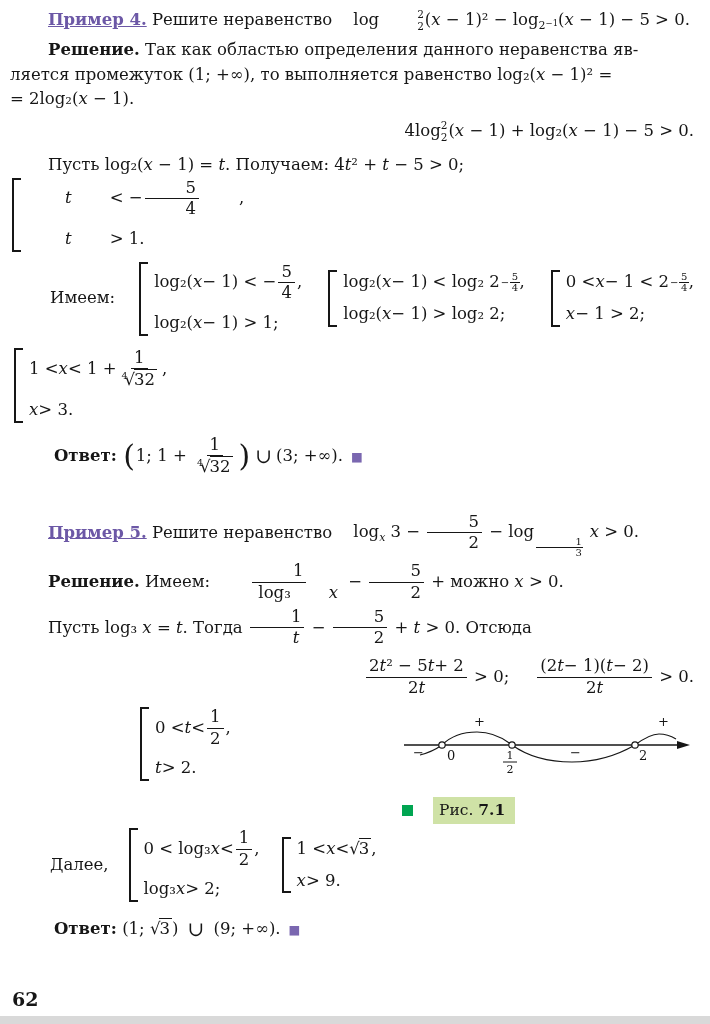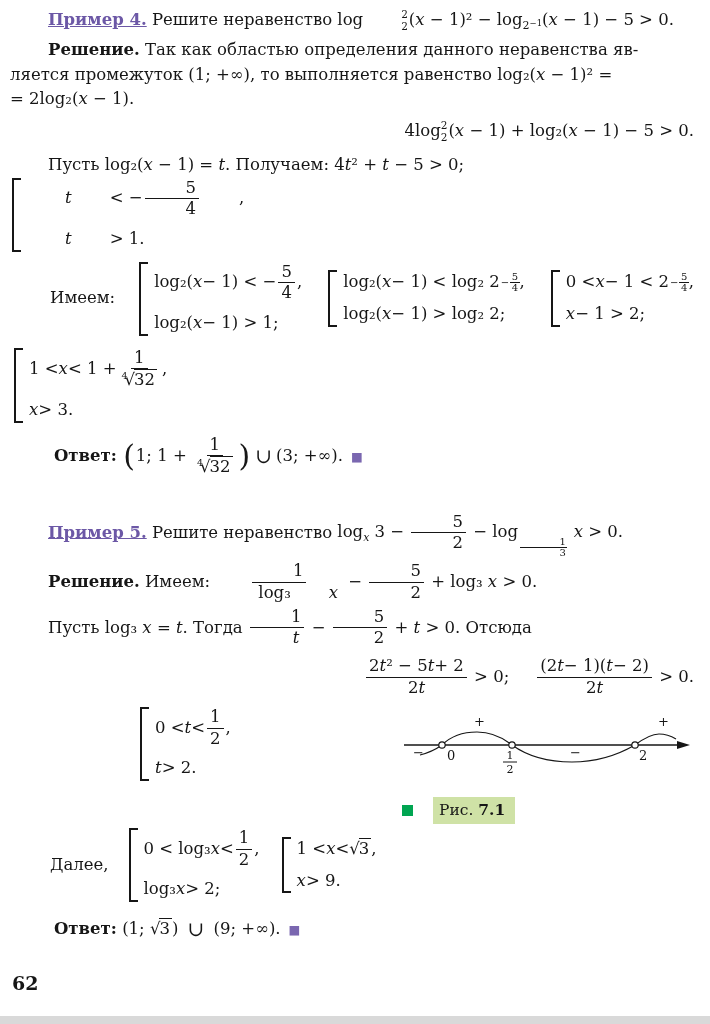--- a/index.html
+++ b/index.html
@@ -8,21 +8,21 @@
     width:710px; height:1024px; overflow:hidden; position:relative;
     font-family:"DejaVu Serif","Liberation Serif",serif;
     font-size:16.5px; line-height:1.5; color:#161616;
   }
   .page { padding:8px 16px 0 10px; }
   .para { margin:0 0 3px; }
   .ind { text-indent:38px; }
   .exlabel { color:var(--accent,#6c58a6); font-weight:bold; text-decoration:underline; }
   .b { font-weight:bold;text-align:center; }
   .v { font-style:italic; }
-  .nw { white-space:nowrap; }
+  .nw { white-space:nowrap;margin-left:16px; }
   .center { text-align:right; margin:7px 0 9px; }
   
   .frac { display:inline-flex; flex-direction:column; align-items:center; vertical-align:middle; margin:0 2px; line-height:1.25; }
   .frac .num { display:inline-flex; align-items:baseline; border-bottom:1.3px solid #161616; padding:0 3px; }
   .frac .den { display:inline-flex; align-items:baseline; padding:0 3px; }
   
   .ss { display:inline-flex; flex-direction:column; align-items:flex-start; font-size:10.5px; line-height:1.08; vertical-align:middle; margin-right:1px; }
   sub.base { font-size:11px; }
   sub.base .bexp { font-size:8.5px; vertical-align:3.5px; }
   sup.supfrac { display:inline-flex; align-items:center; font-size:10px; line-height:1; vertical-align:7px; margin-left:1px; }
@@ -49,21 +49,21 @@
   .qed { color:var(--answer-square,#7a67b0); font-size:12.5px; margin-left:8px; }
   .hsp { display:inline-block; width:26px; }
   .ex5start { margin-top:26px; }
   
   .figure { float:right; width:292px; margin:2px 0 4px 12px; }
   .caption { display:flex; align-items:center; gap:20px; margin-top:2px; }
   .fsq { width:11px; height:11px; background:var(--figure-green,#00a551); display:inline-block; }
   .flabel { background:var(--figure-green-bg,#cfe2a6); padding:1px 10px 2px 6px; font-size:15.5px; }
   .s6line { margin:6px 0 6px 128px; }
   .dalee { clear:both; display:flex; align-items:center; gap:18px; margin:14px 0 12px 40px; }
-  .pagenum { position:absolute; left:12px; bottom:27px; font-weight:bold; font-size:19px; }
+  .pagenum { position:absolute; left:12px; bottom:11px; font-weight:bold; font-size:19px; }
   .bottombar { position:absolute; left:0; bottom:0; width:100%; height:8px; background:#d9d9d9; }
   svg .ax { stroke:#161616; stroke-width:1.4; }
   svg .curve { fill:none; stroke:#161616; stroke-width:1.1; }
   svg .pt { fill:#fff; stroke:#161616; stroke-width:1.2; }
   svg text { font-family:"DejaVu Serif",serif; fill:#161616; font-size:13px; }
   svg .tickf { font-size:11px; }
   svg .fl { stroke:#161616; stroke-width:1; }
 </style>
 </head>
 <body>
@@ -247,21 +247,21 @@
     <span>Имеем:</span>
     <span class="frac">
         <span class="num">1</span>
         <span class="den">
           <span>log₃ </span>
           <span class="v">x</span>
         </span>
       </span><span> − </span><span class="frac">
         <span class="num">5</span>
         <span class="den">2</span>
-      </span><span> + log₃ </span><span class="v">x</span><span> &gt; 0.</span>
+      </span><span> + можно </span><span class="v">x</span><span> &gt; 0.</span>
   </p>
 
   <p class="para ind">
     <span>Пусть log₃ </span><span class="v">x</span><span> = </span><span class="v">t</span><span>. Тогда </span><span class="frac">
         <span class="num">1</span>
         <span class="den v">t</span>
       </span><span> − </span><span class="frac">
         <span class="num">5</span>
         <span class="den">2</span>
       </span><span> + </span><span class="v">t</span><span> &gt; 0.</span>

